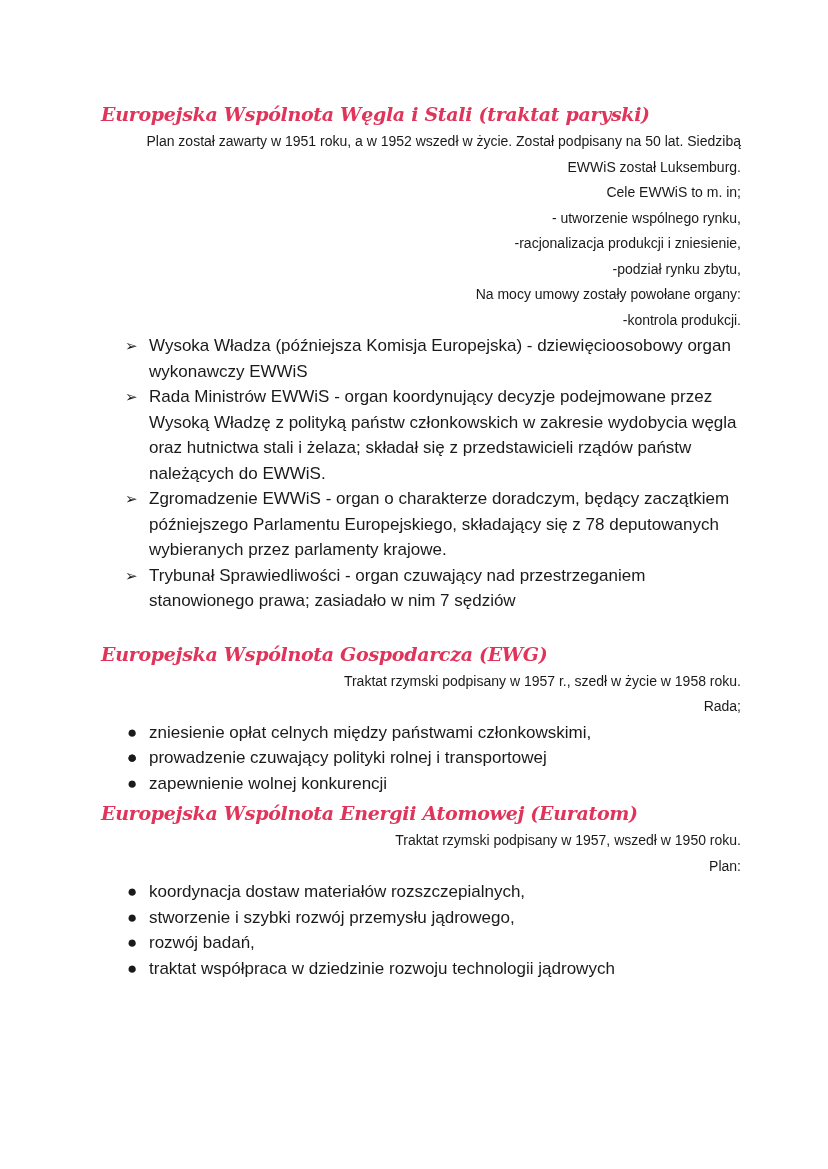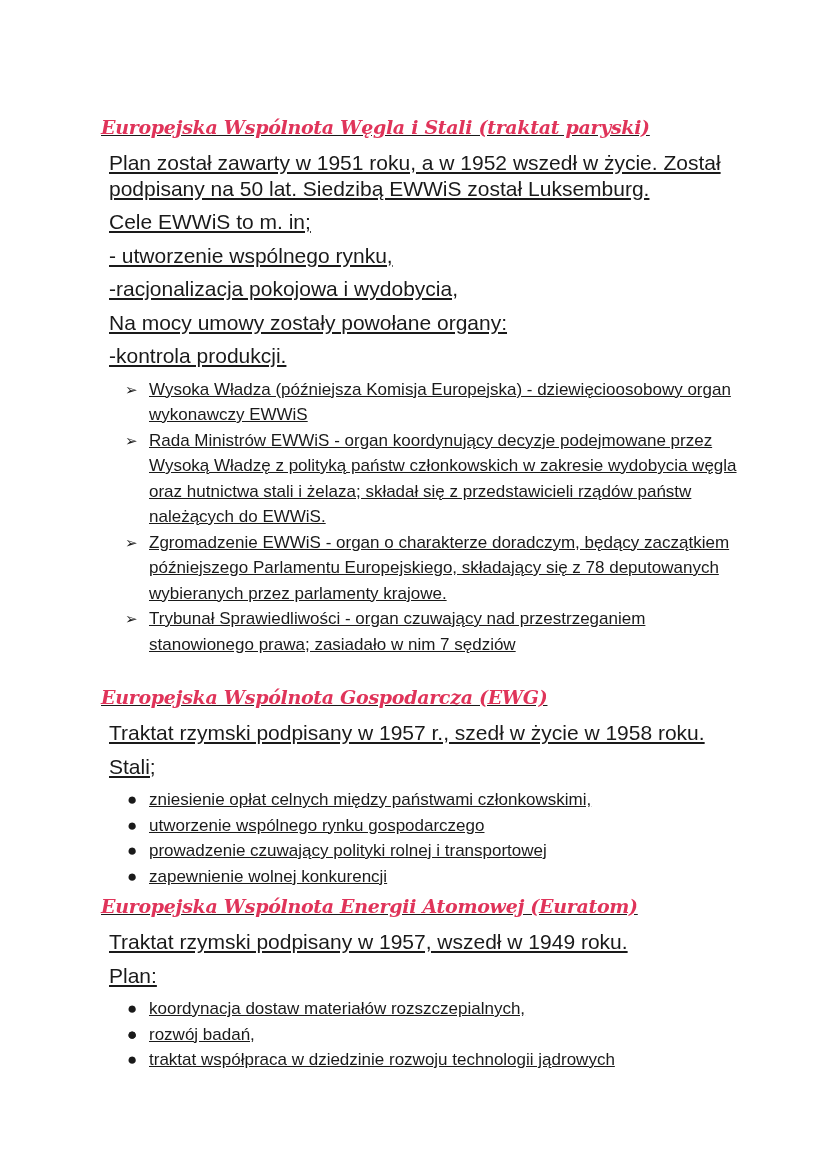--- a/index.html
+++ b/index.html
@@ -1,70 +1,71 @@
 <!DOCTYPE html>
 <html><head>
 <meta charset="utf-8">
 <style>
   html, body { margin: 0; padding: 0; background: #ffffff; }
   body { width: 828px; height: 1169px; position: relative; overflow: hidden;
          font-family: "Liberation Sans", sans-serif; color: #1a1a1a; }
-  .page { position: absolute; left: 101px; top: 112px; width: 640px; text-decoration: underline; }
+  .page { position: absolute; left: 101px; top: 99px; width: 640px; }
   .heading { font-family: "DejaVu Serif", serif; font-style: italic; font-weight: bold;
              color: #e0345a; font-size: 19px; line-height: 30px; height: 30px; letter-spacing: -0.3px; }
-  .p { font-size: 21px; line-height: 25.5px; margin: 8px; }
+  .p { font-size: 14px; line-height: 25.5px; margin: 0; text-align: right; }
   .arrow-list, .dot-list { list-style: none; margin: 0; padding: 0; }
   .arrow-list li, .dot-list li { position: relative; padding-left: 48px; font-size: 17px; line-height: 25.5px; }
   .arrow-list li .mark { position: absolute; left: 24px; top: 0; font-size: 15px; }
   .dot-list li .mark { position: absolute; left: 26px; top: 0; font-size: 17px; }
   .gap-lg { height: 25px; }
   .gap-sm { height: 2px; }
 </style>
 </head>
 <body>
 
 <div class="page">
 
   <section>
     <div class="heading">Europejska Wspólnota Węgla i Stali (traktat paryski)</div>
     <p class="p">Plan został zawarty w 1951 roku, a w 1952 wszedł w życie. Został podpisany na 50 lat. Siedzibą EWWiS został Luksemburg.</p>
     <p class="p">Cele EWWiS to m. in;</p>
     <p class="p">- utworzenie wspólnego rynku,</p>
-    <p class="p">-racjonalizacja pokojowa i wydobycia,</p>
+    <p class="p">-racjonalizacja produkcji i zniesienie,</p>
+    <p class="p">-podział rynku zbytu,</p>
     <p class="p">Na mocy umowy zostały powołane organy:</p>
     <p class="p">-kontrola produkcji.</p>
     <ul class="arrow-list">
       <li><span class="mark">➢</span><span>Wysoka Władza (późniejsza Komisja Europejska) - dziewięcioosobowy organ wykonawczy EWWiS</span></li>
       <li><span class="mark">➢</span><span>Rada Ministrów EWWiS - organ koordynujący decyzje podejmowane przez Wysoką Władzę z polityką państw członkowskich w zakresie wydobycia węgla oraz hutnictwa stali i żelaza; składał się z przedstawicieli rządów państw należących do EWWiS.</span></li>
       <li><span class="mark">➢</span><span> Zgromadzenie EWWiS - organ o charakterze doradczym, będący zaczątkiem późniejszego Parlamentu Europejskiego, składający się z 78 deputowanych wybieranych przez parlamenty krajowe.</span></li>
       <li><span class="mark">➢</span><span>Trybunał Sprawiedliwości - organ czuwający nad przestrzeganiem stanowionego prawa; zasiadało w nim 7 sędziów</span></li>
     </ul>
   </section>
 
   <div class="gap-lg"></div>
 
   <section>
     <div class="heading">Europejska Wspólnota Gospodarcza (EWG)</div>
     <p class="p">Traktat rzymski podpisany w 1957 r., szedł w życie w 1958 roku.</p>
-    <p class="p">Stali;</p>
+    <p class="p">Rada;</p>
     <ul class="dot-list">
       <li><span class="mark">●</span><span>zniesienie opłat celnych między państwami członkowskimi,</span></li>
-      <li><span class="mark">●</span><span>utworzenie wspólnego rynku gospodarczego</span></li>
+      <li><span class="mark">●</span></li>
       <li><span class="mark">●</span><span>prowadzenie czuwający polityki rolnej i transportowej</span></li>
       <li><span class="mark">●</span><span>zapewnienie wolnej konkurencji</span></li>
     </ul>
   </section>
 
   <div class="gap-sm"></div>
 
   <section>
     <div class="heading">Europejska Wspólnota Energii Atomowej (Euratom)</div>
-    <p class="p">Traktat rzymski podpisany w 1957, wszedł w 1949 roku.</p>
+    <p class="p">Traktat rzymski podpisany w 1957, wszedł w 1950 roku.</p>
     <p class="p">Plan:</p>
     <ul class="dot-list">
       <li><span class="mark">●</span><span>koordynacja dostaw materiałów rozszczepialnych,</span></li>
-      <li><span class="mark">●</span></li>
+      <li><span class="mark">●</span><span>stworzenie i szybki rozwój przemysłu jądrowego,</span></li>
       <li><span class="mark">●</span><span>rozwój badań,</span></li>
       <li><span class="mark">●</span><span>traktat współpraca w dziedzinie rozwoju technologii jądrowych</span></li>
     </ul>
   </section>
 
 </div>
 
 </body></html>

